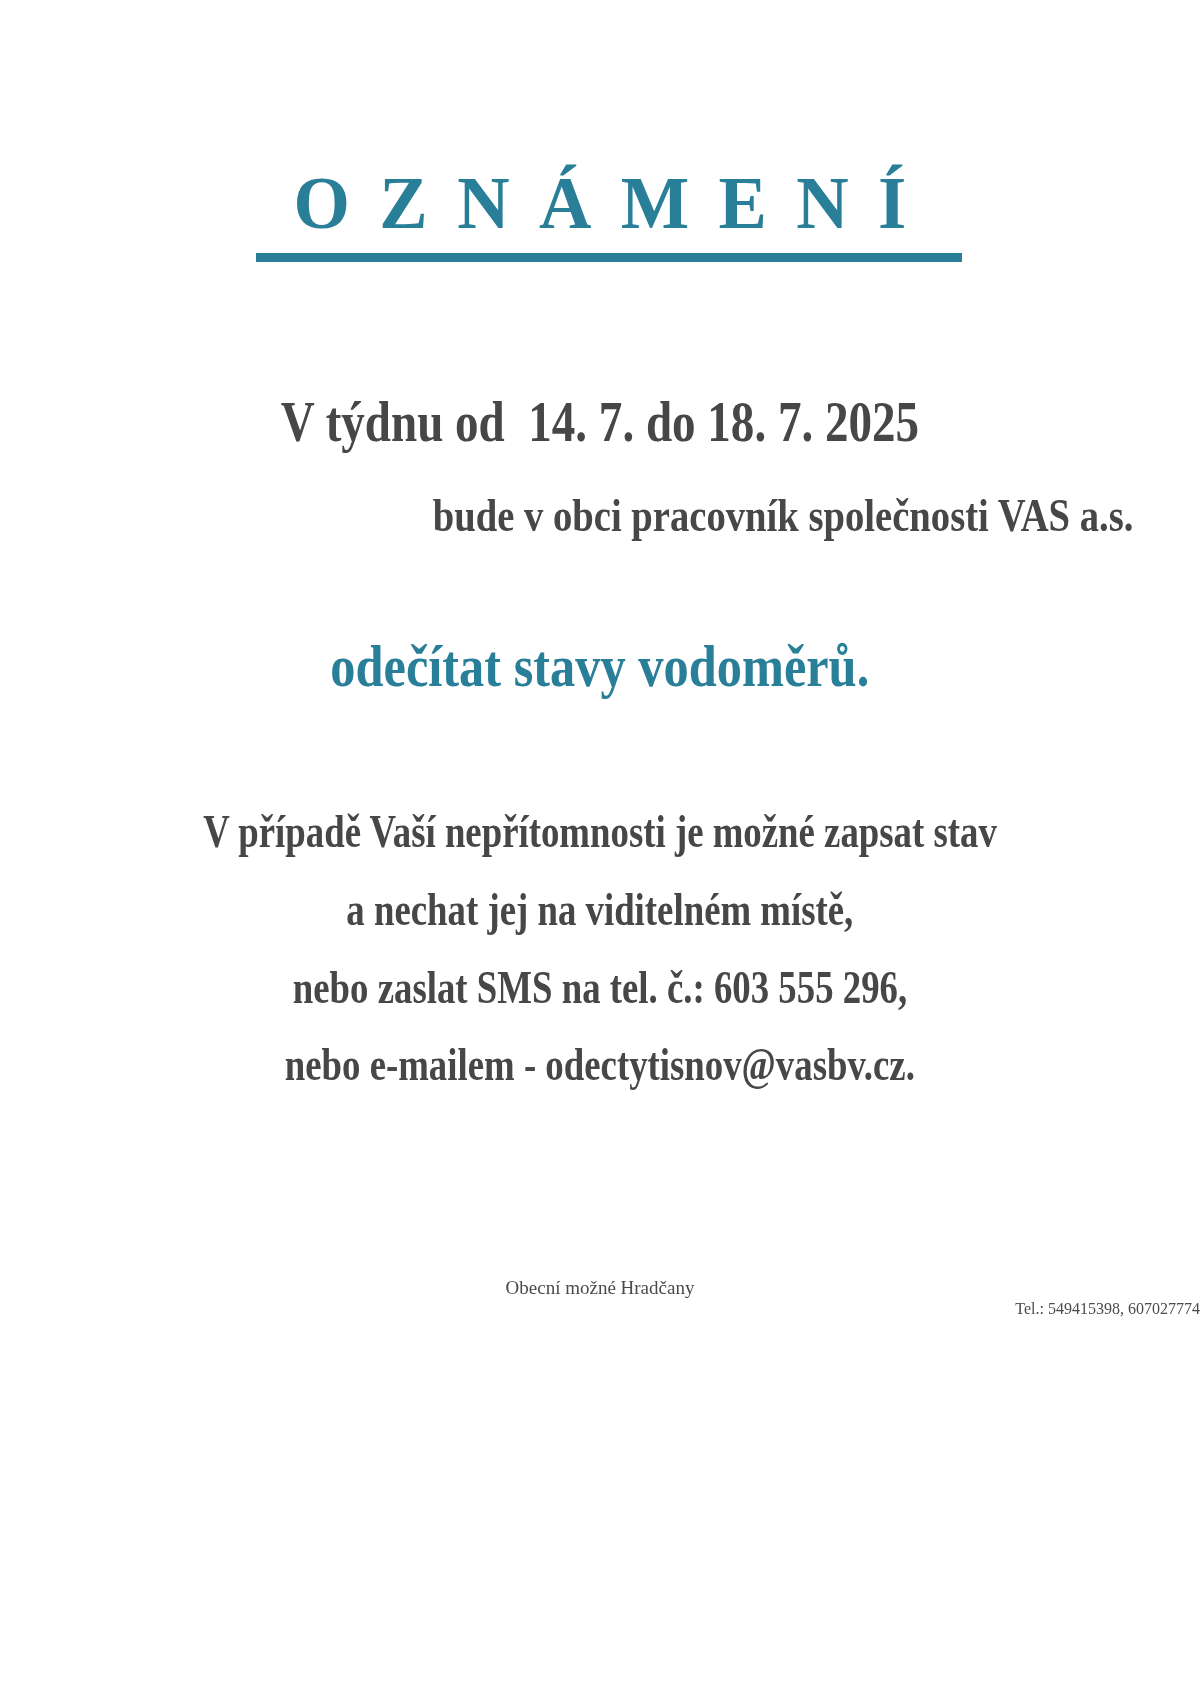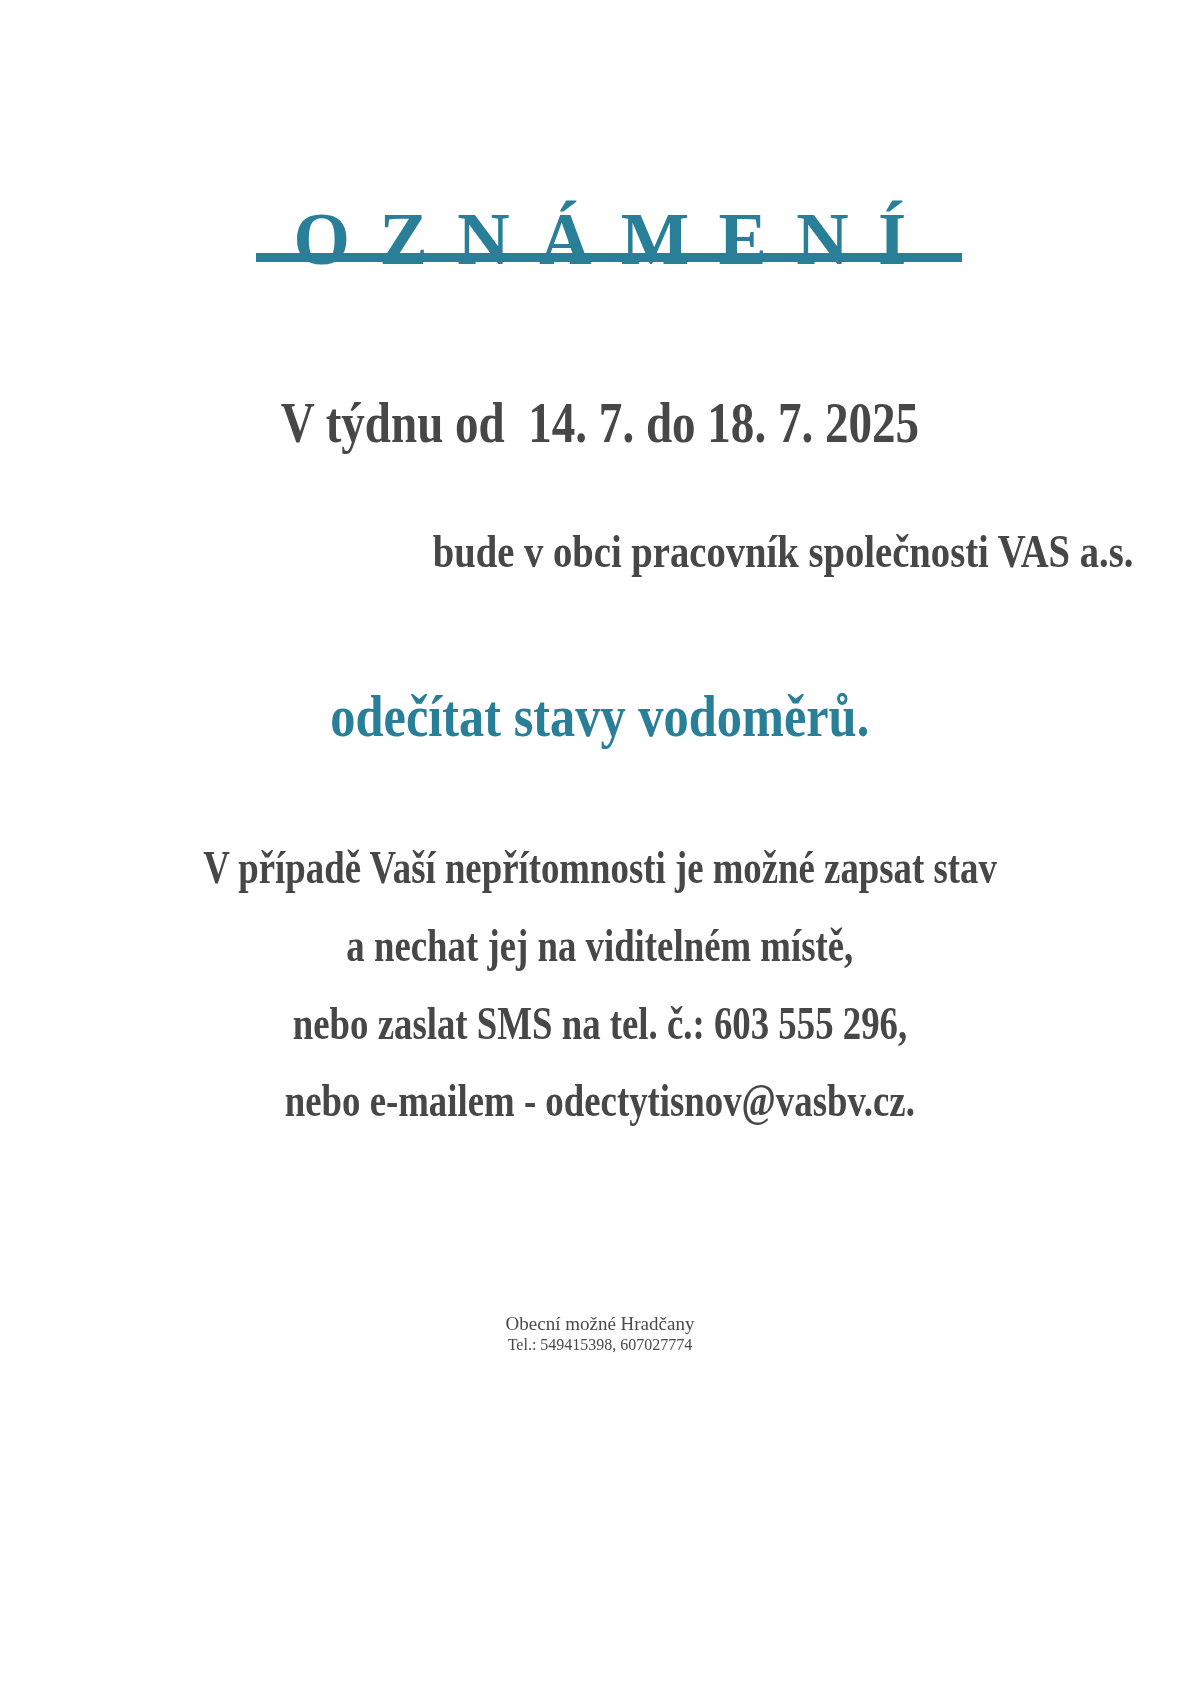--- a/index.html
+++ b/index.html
@@ -1,33 +1,33 @@
 <!DOCTYPE html>
 <html><head>
 <meta charset="utf-8">
 <style>
   html, body { margin:0; padding:0; }
   body { width:1200px; height:1696px; background:#ffffff; position:relative; overflow:hidden; font-family:"Liberation Serif", serif; }
-  .line { position:absolute; left:0; width:1200px; text-align:center; white-space:nowrap;margin-top:36px; }
+  .line { position:absolute; left:0; width:1200px; text-align:center; white-space:nowrap; }
   .line span { display:inline-block; transform-origin:center bottom; }
   .title { top:160px; }
   .title span { font-size:74px; font-weight:bold; color:#2a7f98; letter-spacing:30px; transform:scaleX(0.98); margin-left:30px; line-height:86px; }
   .rule { position:absolute; left:256px; top:253px; width:706px; height:9px; background:#2a7f98; }
-  .l1 { top:352px; }
+  .l1 { top:387px; }
   .l1 span { font-size:56px; font-weight:bold; color:#474747; transform:scaleX(0.84); line-height:70px; white-space:pre; }
   .l2 { top:486px;text-align:right; }
   .l2 span { font-size:46px; font-weight:bold; color:#474747; transform:scaleX(0.84); line-height:60px; }
-  .l3 { top:642px; }
+  .l3 { top:628px; }
   .l3 span { font-size:60px; font-weight:bold; color:#2a7f98; transform:scaleX(0.84); line-height:76px; }
   .p { font-size:46px; font-weight:bold; color:#474747; line-height:60px; }
   .p1 { top:802px; } .p2 { top:880px;text-align:center; } .p3 { top:958px; } .p4 { top:1035px; }
   .p span { transform:scaleX(0.80); }
   .f1 { top:1277px; }
   .f1 span { font-size:19px; color:#4a4a4a; line-height:22px; }
-  .f2 { top:1299px; }
+  .f2 { top:1299px;text-align:right; }
   .f2 span { font-size:16px; color:#4a4a4a; line-height:20px; }
 </style>
 </head>
 <body>
 
 <div class="line title">
   <span>OZNÁMENÍ</span>
 </div>
 <div class="rule"></div>
 

